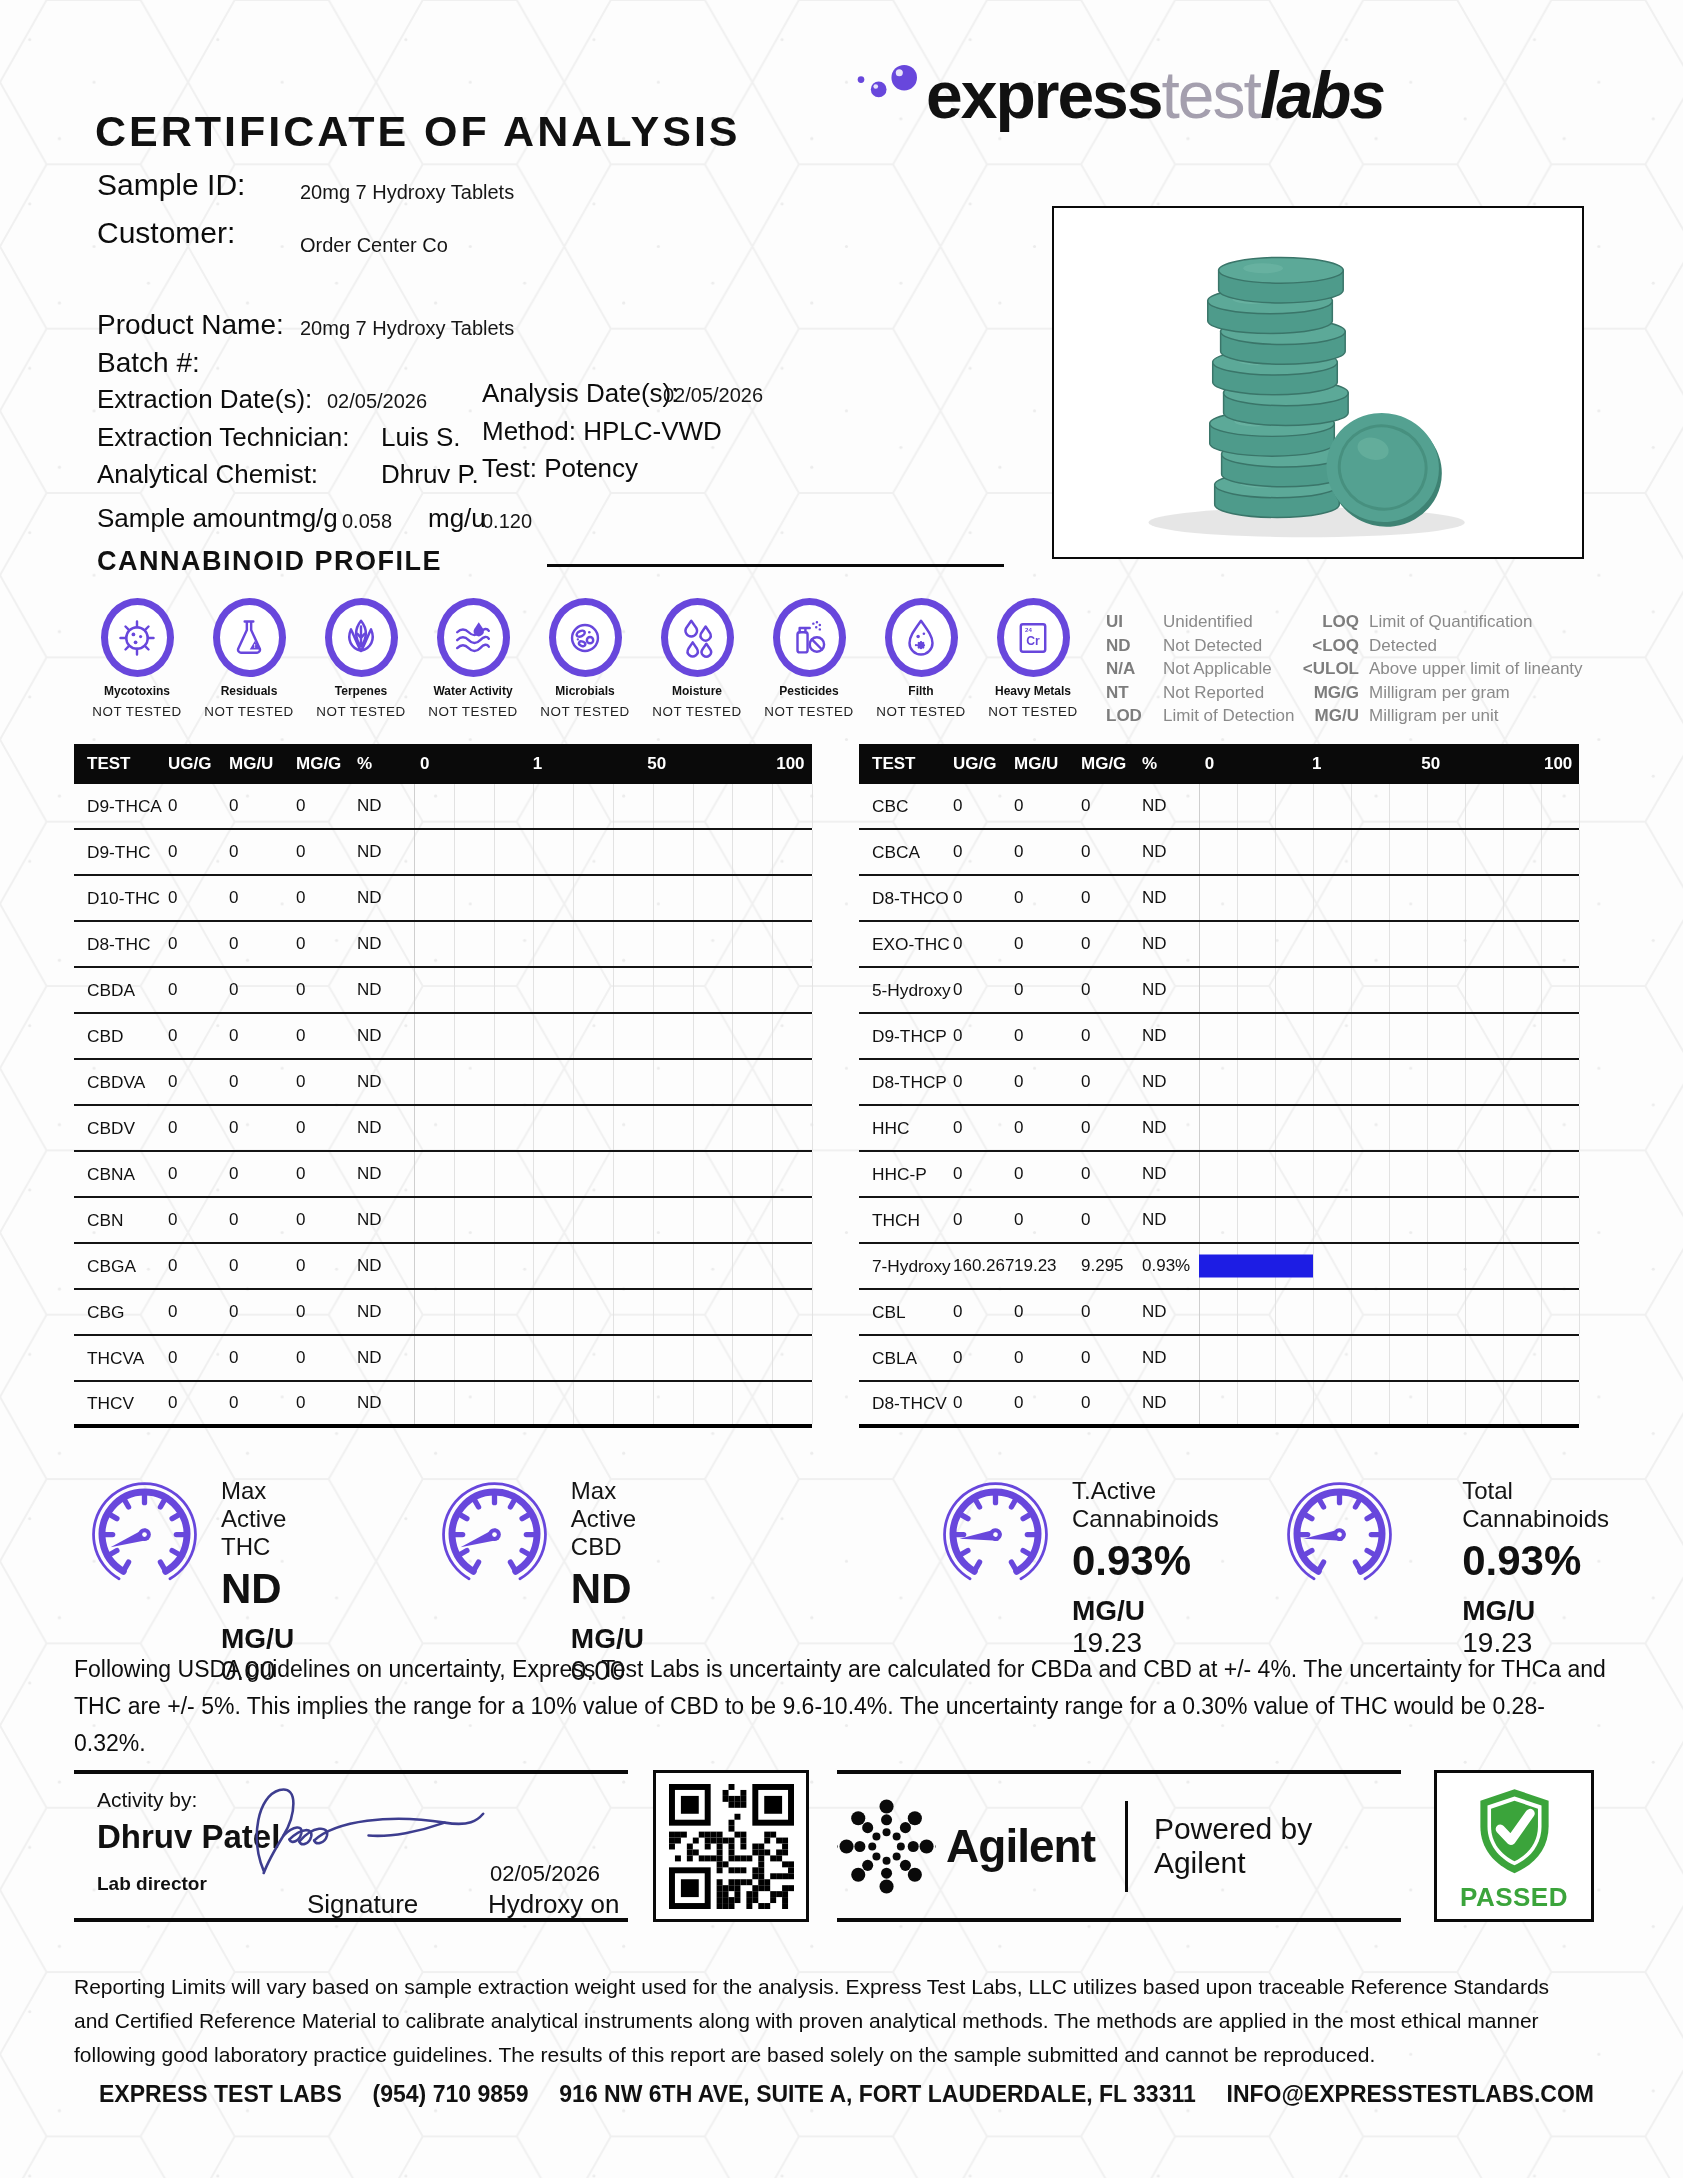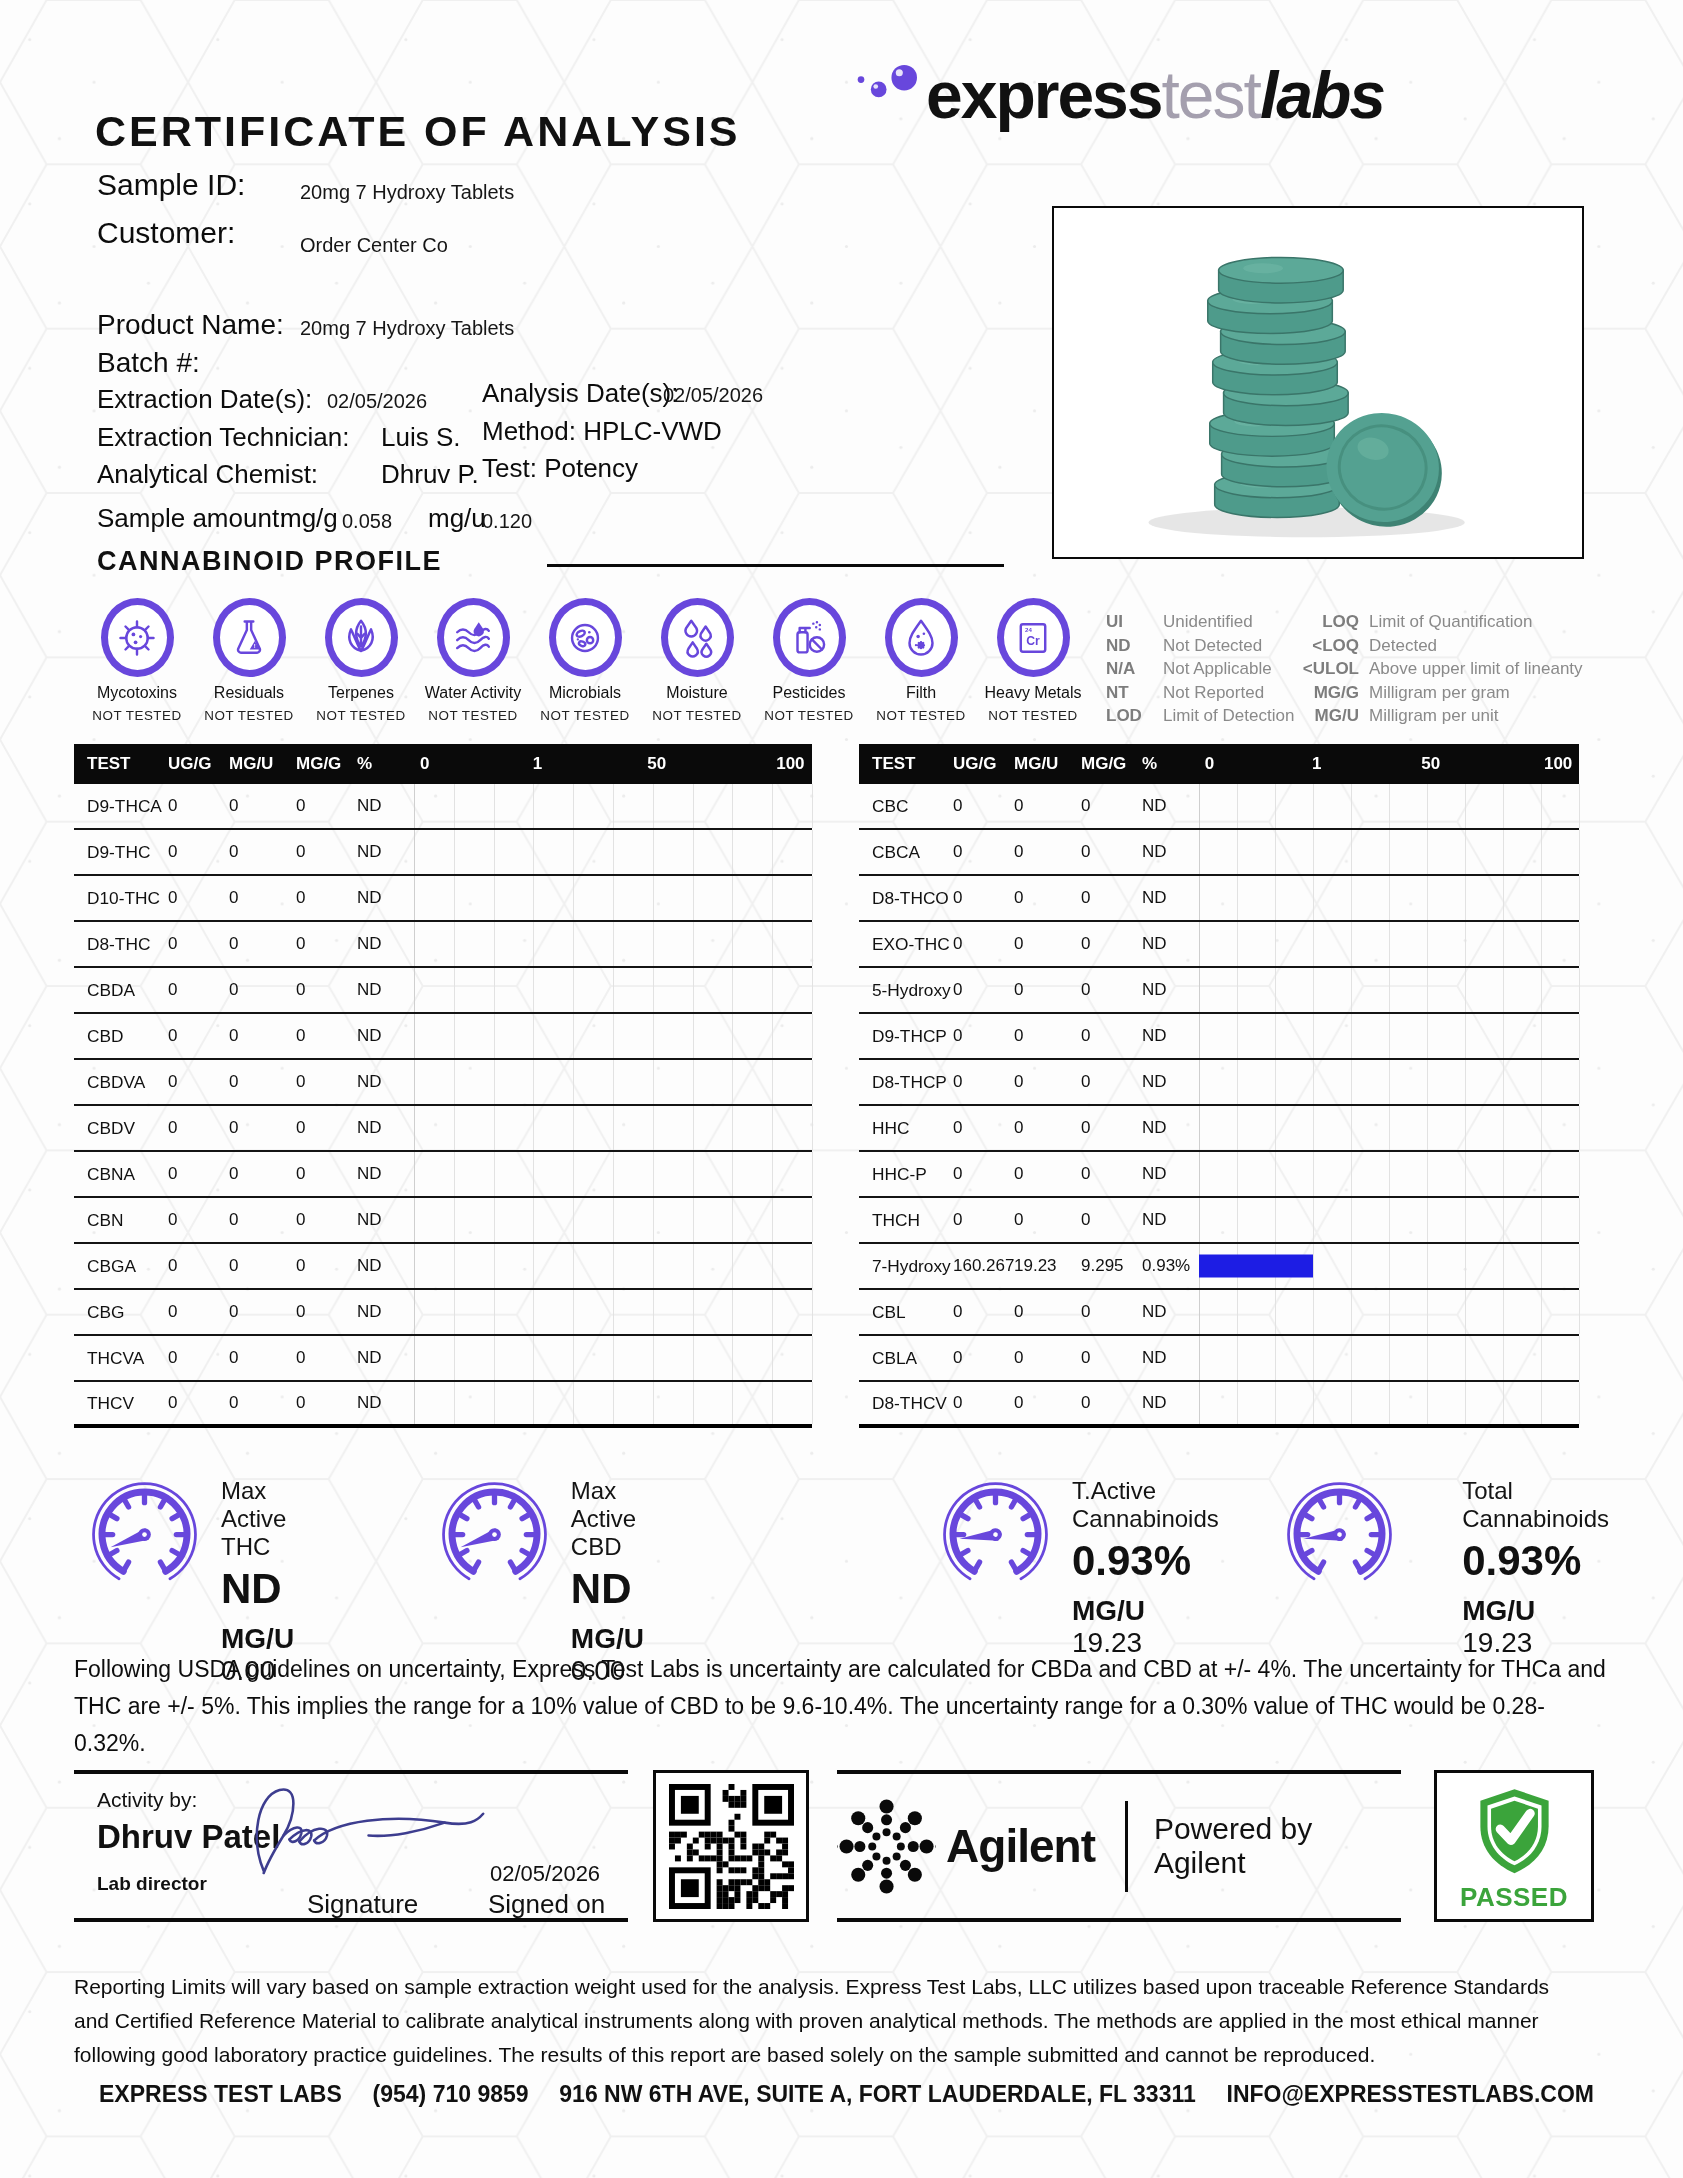--- a/index.html
+++ b/index.html
@@ -27,21 +27,21 @@
   .photo-box { position:absolute; left:1052px; top:206px; width:532px; height:353px; background:#fff; border:2px solid #0a0a0a; }
 
   
   .section-head { position:absolute; left:97px; top:546px; font-size:27px; font-weight:800; letter-spacing:1.5px; }
   .section-line { position:absolute; left:547px; top:564px; width:457px; height:3px; background:#0a0a0a; }
 
   
   .screens { position:absolute; left:81px; top:598px; display:flex; }
   .screen { width:112px; text-align:center; }
   .screen-ring { width:73px; height:79px; border:7px solid #6847DC; border-radius:50%; margin:0 auto; display:flex; align-items:center; justify-content:center; background:#fff; }
-  .screen-name { font-size:16px; font-weight:400; margin-top:7px; }
+  .screen-name { font-size:12px; font-weight:700; margin-top:7px; }
   .screen-status { font-size:13.4px; color:#222; margin-top:6px; letter-spacing:0.5px; }
 
   
   .legend { position:absolute; top:612px; font-size:17px; color:#8a8a8a; }
   .legend.l1 { left:1106px; }
   .legend.l2 { left:1292px; }
   .legend-row { display:flex; margin-bottom:3.5px; }
   .legend-abbr { font-weight:700; color:#7d7d7d; width:57px; flex:none; }
   .legend.l2 .legend-abbr { width:77px; text-align:right; padding-right:10px; }
   .legend-desc { white-space:nowrap; }
@@ -1092,21 +1092,21 @@
         <path d="M22 96 C 8 62 16 20 38 14 C 58 9 54 40 42 60 C 34 73 26 87 22 98"></path>
         <path d="M42 60 C 52 50 62 49 60 58 C 58 66 50 69 48 64"></path>
         <path d="M48 64 C 60 52 72 52 70 61 C 68 69 60 71 58 66"></path>
         <path d="M58 66 C 72 50 88 50 86 60 C 84 68 75 70 73 65"></path>
         <path d="M73 65 C 95 45 150 38 205 47 C 230 51 238 45 244 38"></path>
         <path d="M205 47 C 180 56 150 62 128 60"></path>
       </g>
     </svg>
     <div class="sig-label">Signature</div>
     <div class="signed-date">02/05/2026</div>
-    <div class="signed-on">Signed on</div>
+    <div class="signed-on">Hydroxy on</div>
   </div>
 
   <div class="qr-box">
     <svg id="qr-svg" width="125" height="125" viewBox="0 0 21 21">
         <rect width="21" height="21" fill="#fff"></rect>
         <rect x="10" y="0" width="1" height="1" fill="#000"></rect>
         <rect x="9" y="1" width="1" height="1" fill="#000"></rect>
         <rect x="12" y="1" width="1" height="1" fill="#000"></rect>
         <rect x="9" y="2" width="1" height="1" fill="#000"></rect>
         <rect x="10" y="2" width="1" height="1" fill="#000"></rect>

